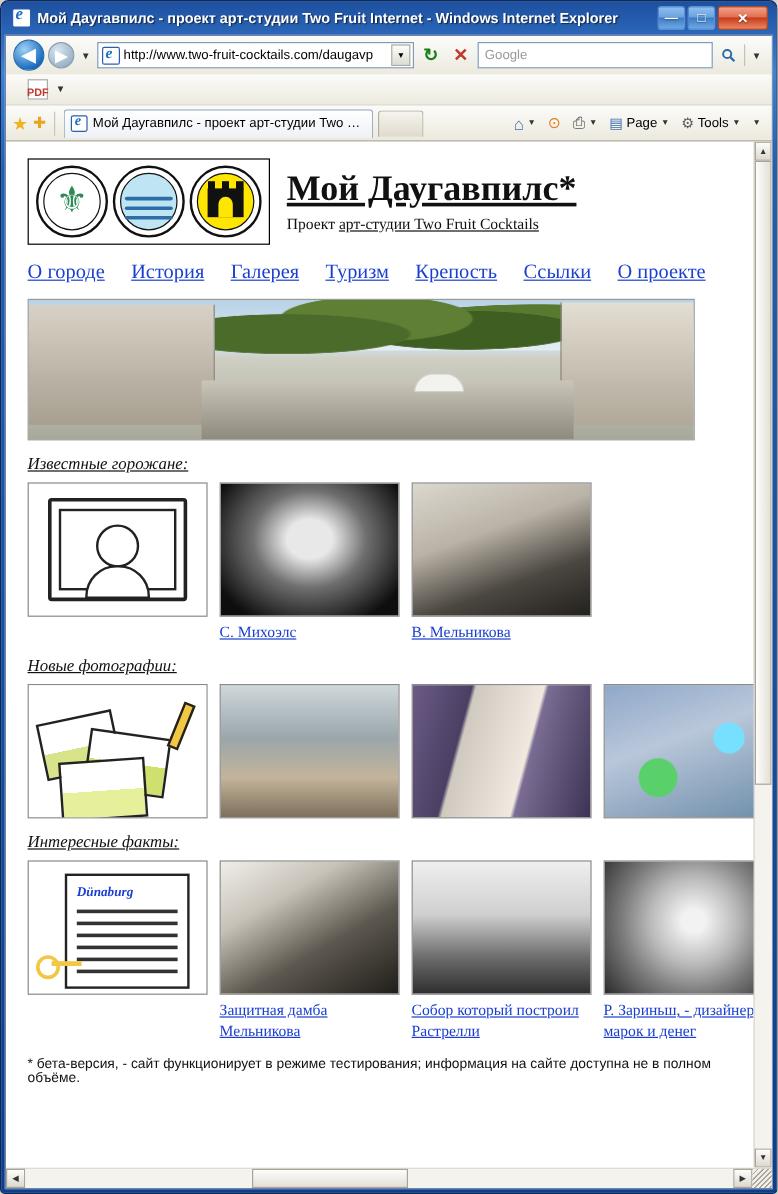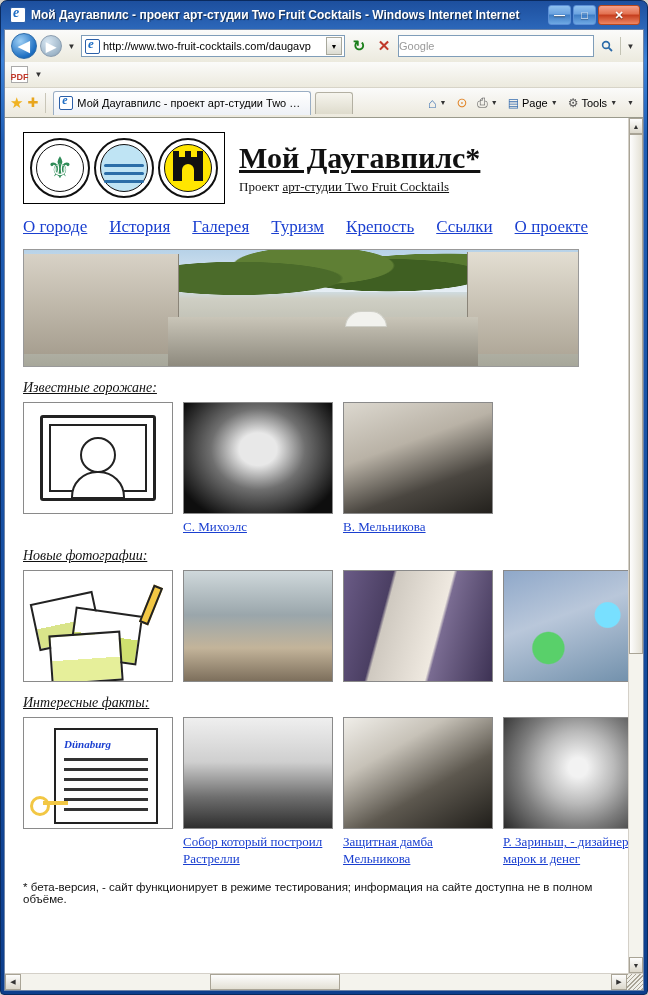--- a/index.html
+++ b/index.html
@@ -124,39 +124,39 @@
     width: 22px; height: 22px;
     display: flex; align-items: center; justify-content: center;
     font-size: 13px; flex: 0 0 auto;
   }
   .refresh-ico { color: #1a7f1a; font-size: 15px; font-weight: bold; }
   .stop-ico { color: #c0392b; font-size: 15px; font-weight: bold; }
   .searchbox {
     width: 196px; height: 22px; background: #fff;
     border: 1px solid #7f9db9;
     display: flex; align-items: center;
-    padding-left: 0; font-size: 11px; color: #9a9a9a;
+    padding-left: 5px; font-size: 11px; color: #9a9a9a;
   }
   .search-go {
     width: 20px; height: 20px; display: flex; align-items: center; justify-content: center;
     color: #2b6aa8; font-size: 12px;
   }
   .search-sep { width: 1px; height: 18px; background: #c3c3b4; }
 
   
   .tinybar {
     height: 26px; display: flex; align-items: center;
     padding: 0 6px; gap: 4px;
     background: linear-gradient(to bottom, #fbfbfa, #eceade);
     border-bottom: 1px solid #d7d4c8;
   }
   .pdf-ico {
     width: 17px; height: 17px; background: #fff; border: 1px solid #aaa;
     position: relative; font-size: 9px; color: #c0392b; font-weight: bold;
-    display: flex; align-items: flex-end; justify-content: center; line-height: 1;
+    display: flex; align-items: flex-end; justify-content: center; line-height: 1; margin-left: 12px;
   }
 
   
   .tabbar {
     height: 30px; display: flex; align-items: center;
     padding: 0 5px; gap: 4px;
     background: linear-gradient(to bottom, #fbfbfa, #ece9dd);
     border-bottom: 1px solid #9a9a8c;
   }
   .star { color: #f0b323; font-size: 15px; }
@@ -376,21 +376,21 @@
     background-image: repeating-linear-gradient(135deg, #a9a496 0 1px, transparent 1px 3px);
   }
 </style>
 </head>
 <body>
 
 <div class="window">
 
   <div class="titlebar">
     <div class="title-icon"></div>
-    <div class="title-text">Мой Даугавпилс - проект арт-студии Two Fruit Cocktails - Windows Internet Internet</div>
+    <div class="title-text">Мой Даугавпилс - проект арт-студии Two Fruit Internet - Windows Internet Explorer</div>
     <div class="win-buttons">
       <div class="win-btn">—</div>
       <div class="win-btn">□</div>
       <div class="win-btn close">✕</div>
     </div>
   </div>
 
   <div class="client">
 
     <div class="navbar">
@@ -558,26 +558,26 @@
                 <div class="bar" style="top:38px"></div>
                 <div class="bar" style="top:48px"></div>
                 <div class="bar" style="top:58px"></div>
                 <div class="bar" style="top:68px"></div>
                 <div class="bar" style="top:78px"></div>
               </div>
               <div class="news-key"></div>
             </div>
           </div>
           <div class="cell">
+            <div class="thumb p-officer"></div>
+            <div class="cap"><a href="#">Защитная дамба Мельникова</a></div>
+          </div>
+          <div class="cell">
             <div class="thumb p-church"></div>
             <div class="cap"><a href="#">Собор который построил Растрелли</a></div>
-          </div>
-          <div class="cell">
-            <div class="thumb p-officer"></div>
-            <div class="cap"><a href="#">Защитная дамба Мельникова</a></div>
           </div>
           <div class="cell">
             <div class="thumb p-coin"></div>
             <div class="cap"><a href="#">Р. Зариньш, - дизайнер марок и денег</a></div>
           </div>
         </div>
 
         <div class="footnote">* бета-версия, - сайт функционирует в режиме тестирования; информация на сайте доступна не в полном объёме.</div>
       </div>
 

